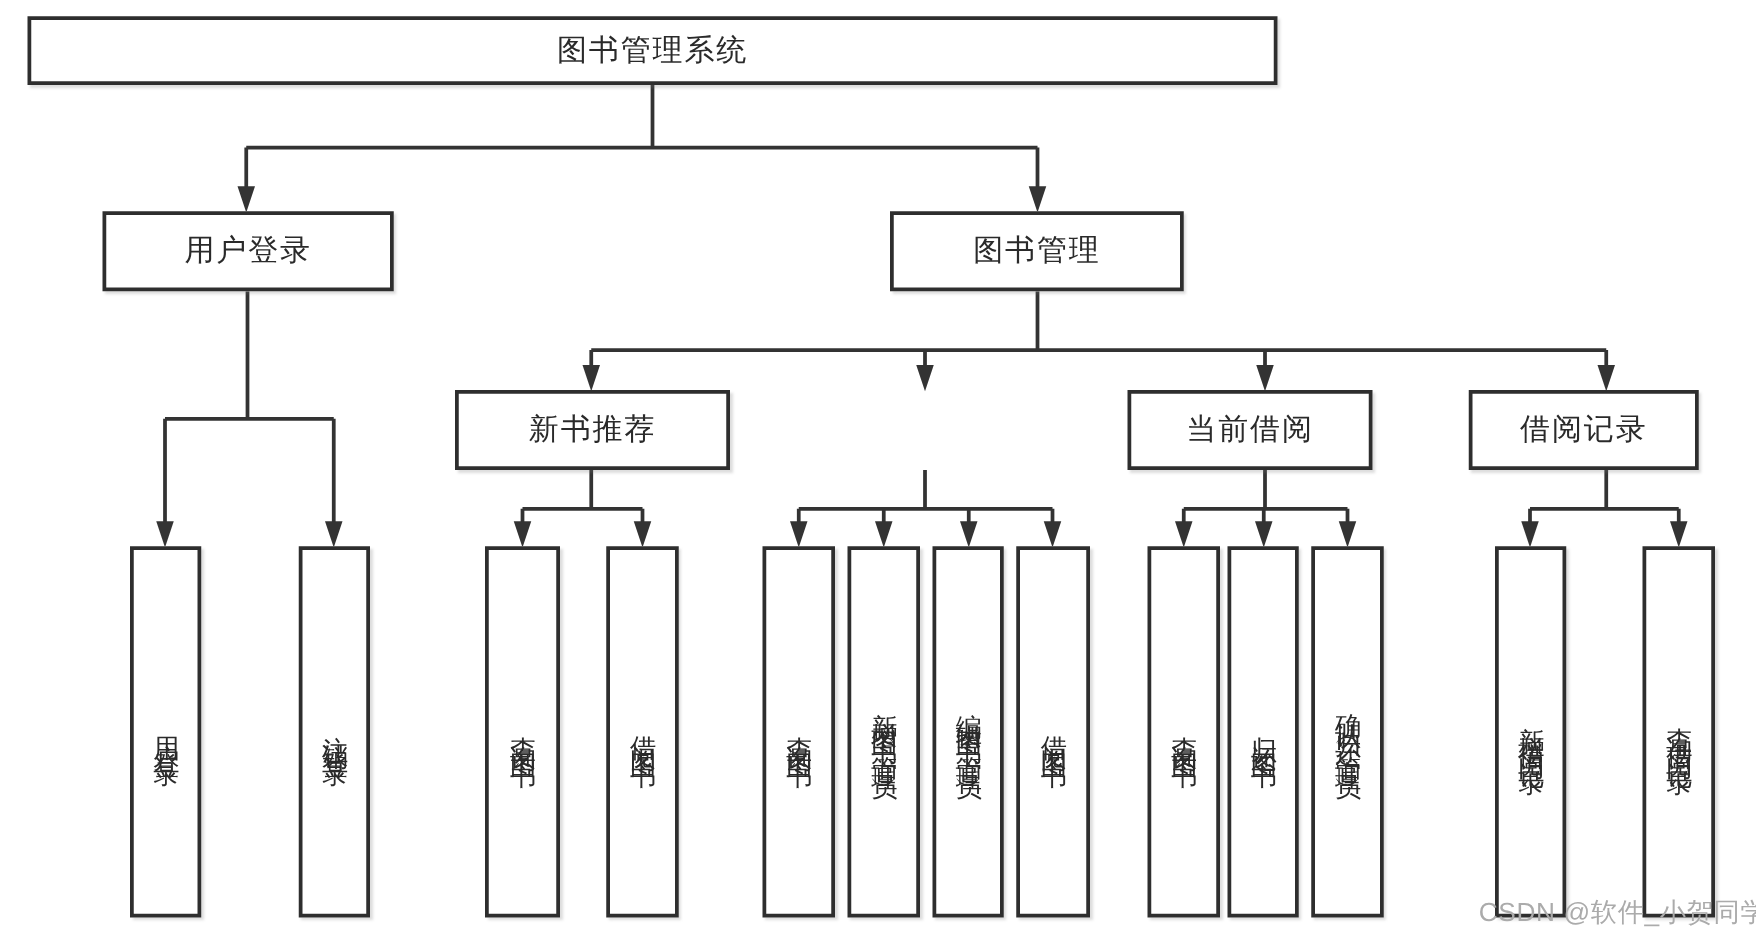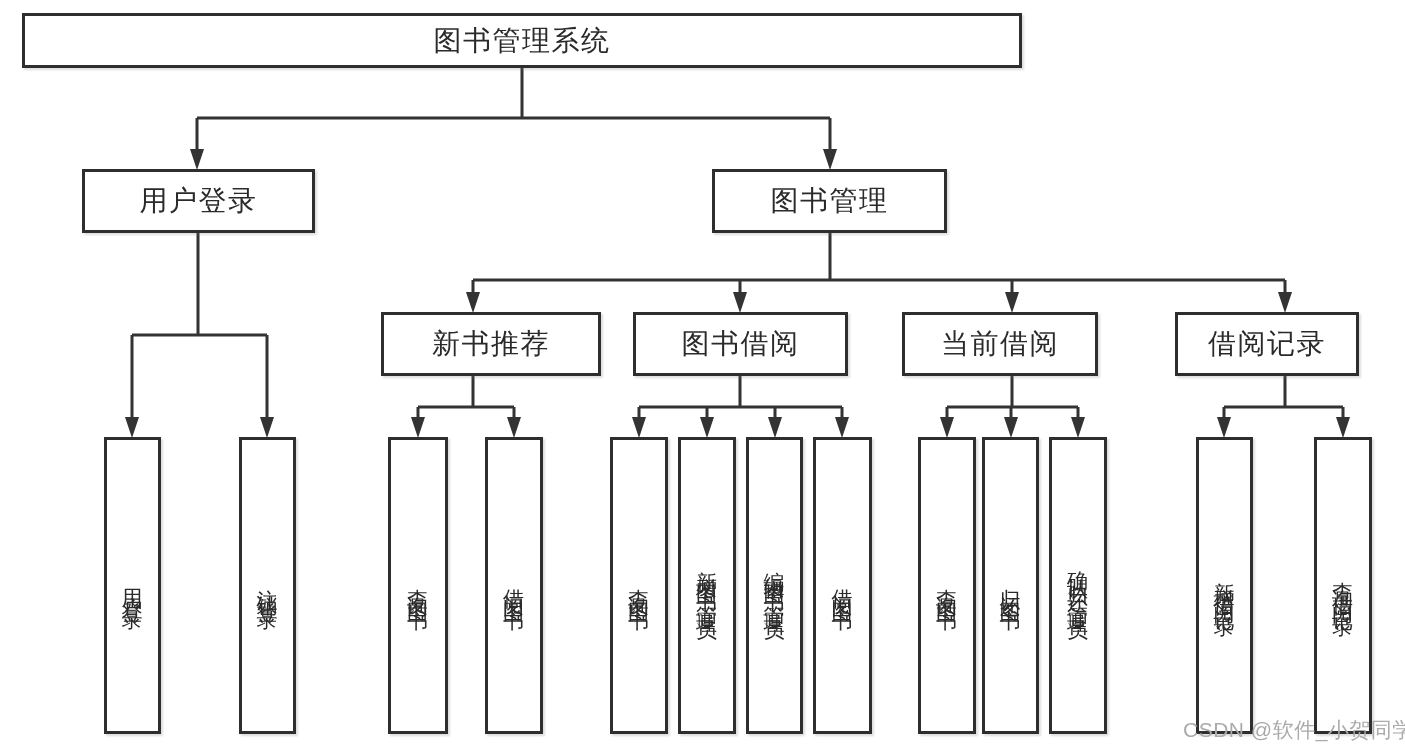--- a/index.html
+++ b/index.html
@@ -7,21 +7,21 @@
     position:relative;width:1405px;height:747px;background:#ffffff;
     font-family:"Liberation Sans","DejaVu Sans",sans-serif;overflow:hidden;
   }
   svg.connectors{position:absolute;left:0;top:0;width:1405px;height:747px;z-index:0;}
   .box{
     position:absolute;background:#ffffff;border:3px solid #2e2e2e;box-sizing:border-box;
     display:flex;align-items:center;justify-content:center;z-index:1;
     box-shadow:2px 2px 2px rgba(120,120,120,0.25);
   }
   .hlabel{
-    font-size:28px;color:#2a2a2a;letter-spacing:1.5px;white-space:nowrap;line-height:1;
+    font-size:24px;color:#2a2a2a;letter-spacing:1.5px;white-space:nowrap;line-height:1;
   }
   .leaf{top:437px;height:297px;}
   .vlabel{
     writing-mode:vertical-rl;font-size:21px;color:#2a2a2a;
     letter-spacing:7px;line-height:1;
   }
   .watermark{
     position:absolute;left:1183px;top:716px;z-index:5;
     font-size:21px;color:#ababab;letter-spacing:0.5px;white-space:nowrap;
   }
@@ -68,25 +68,22 @@
     <span class="hlabel">图书管理系统</span>
   </div>
 
   <div class="box" style="left:82px;top:169px;width:233px;height:64px">
     <span class="hlabel">用户登录</span>
   </div>
   <div class="box" style="left:712px;top:169px;width:235px;height:64px">
     <span class="hlabel">图书管理</span>
   </div>
 
-  <div class="box" style="left:381px;top:312px;width:220px;height:64px">
+  <div class="box" style="left:364px;top:312px;width:220px;height:64px">
     <span class="hlabel">新书推荐</span>
-  </div>
-  <div class="box" style="left:633px;top:312px;width:215px;height:64px">
-    <span class="hlabel">图书借阅</span>
   </div>
   <div class="box" style="left:902px;top:312px;width:196px;height:64px">
     <span class="hlabel">当前借阅</span>
   </div>
   <div class="box" style="left:1175px;top:312px;width:184px;height:64px">
     <span class="hlabel">借阅记录</span>
   </div>
 
   <div class="box leaf" style="left:104px;width:57px">
     <span class="vlabel">用户登录</span>

